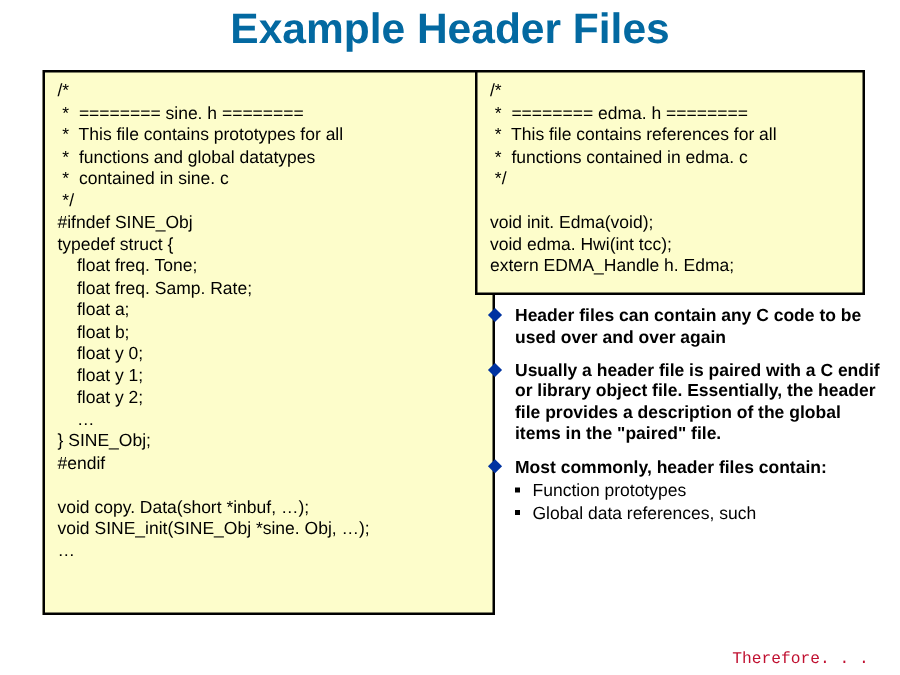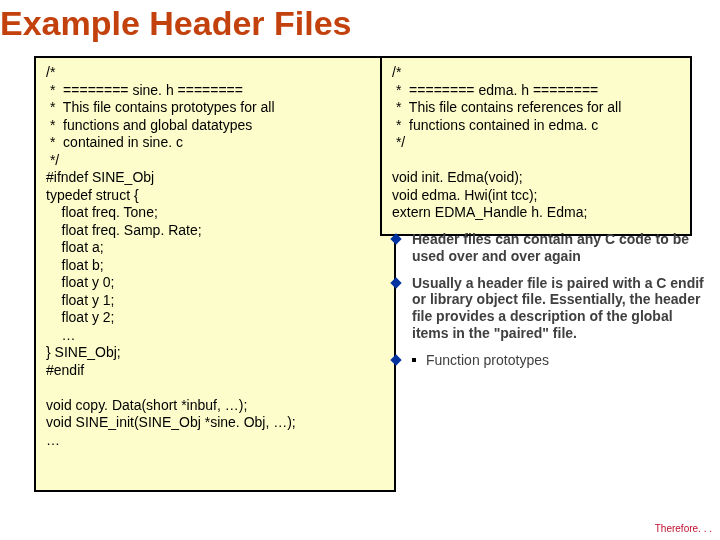--- a/index.html
+++ b/index.html
@@ -14,24 +14,24 @@
   .slide {
     position: relative;
     width: 720px;
     height: 540px;
   }
   .title {
     position: absolute;
     top: 4px;
     left: 0;
     width: 100%;
-    text-align: left;
+    text-align: center;
     font-size: 34px;
     font-weight: bold;
-    color: #c2410c;
+    color: #0369a1;
   }
   .codebox {
     position: absolute;
     background: #fdfdcb;
     border: 2px solid #000;
     padding: 6px 10px;
     font-family: Arial, Helvetica, sans-serif;
     font-size: 14px;
     line-height: 1.25;
     color: #000;
@@ -46,26 +46,26 @@
   }
   .box-right {
     top: 56px;
     left: 380px;
     width: 288px;
     height: 164px;
     z-index: 2;
   }
   .bullets {
     position: absolute;
-    top: 231px;
+    top: 244px;
     left: 392px;
     width: 312px;
     font-size: 14px;
     font-weight: bold;
-    color: #404040;
+    color: #000000;
     line-height: 1.2;
     z-index: 3;
   }
   .bullets ul {
     list-style: none;
     margin: 0;
     padding: 0;
   }
   .bullets > ul > li {
     position: relative;
@@ -95,26 +95,27 @@
   .dot {
     position: absolute;
     left: 0;
     top: 6px;
     width: 4px;
     height: 4px;
     background: #000;
   }
   .therefore {
     position: absolute;
-    right: 8px;
+    right: 25px;
     bottom: 6px;
     color: #c01030;
-    font-size: 10px;
+    font-size: 13px;
     font-weight: normal;
     z-index: 4;
+    font-family: Liberation Mono, monospace;
   }
 </style>
 </head>
 <body>
 
 <div class="slide">
 
   <div class="title">Example Header Files</div>
 
   <div class="codebox box-left">/*
@@ -155,24 +156,29 @@
       <li>
         <span class="diamond"></span>
         <span>Header files can contain any C code to be used over and over again</span>
       </li>
       <li>
         <span class="diamond"></span>
         <span>Usually a header file is paired with a C endif or library object file. Essentially, the header file provides a description of the global items in the "paired" file.</span>
       </li>
       <li>
         <span class="diamond"></span>
+        <span>Most commonly, header files contain:</span>
         <ul class="sub">
           <li>
             <span class="dot"></span>
             <span>Function prototypes</span>
+          </li>
+          <li>
+            <span class="dot"></span>
+            <span>Global data references, such</span>
           </li>
         </ul>
       </li>
     </ul>
   </div>
 
   <div class="therefore">Therefore. . .</div>
 
 </div>
 

